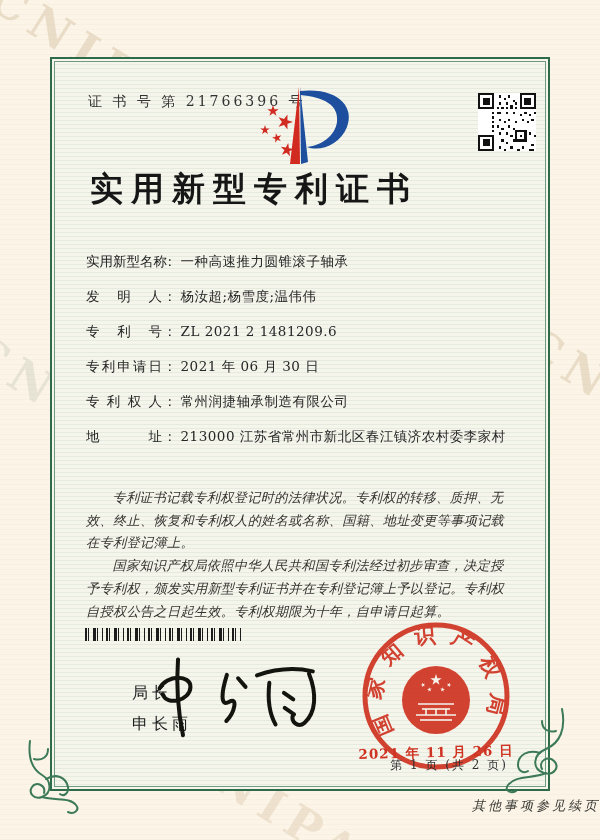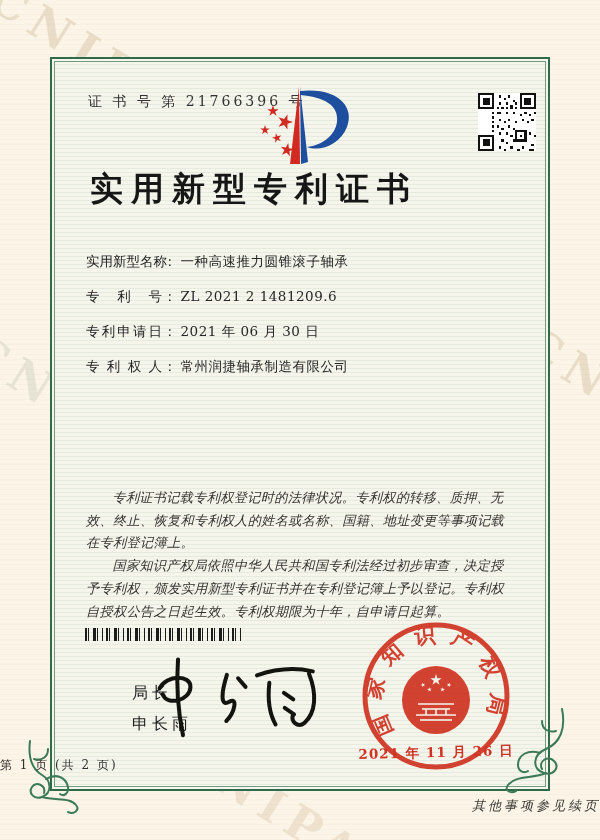--- a/index.html
+++ b/index.html
@@ -91,21 +91,21 @@
 
   .seal { position:absolute; left:356px; top:616px; opacity:0.93;
           mix-blend-mode:multiply; }
   .seal-date {
     position:absolute; left:355px; top:744px; width:162px; text-align:center;
     font-size:13.5px; font-weight:700; color:#cf3322; letter-spacing:1px;
     transform:rotate(-1.5deg); z-index:5;
   }
 
   .page-info {
-    position:absolute; left:0; top:757px; width:508px; text-align:left;
+    position:absolute; left:0; top:757px; width:508px; text-align:right;
     font-size:12px; color:#2e2e2e; letter-spacing:2px;
   }
   .cont-note {
     position:absolute; left:0; top:797px; width:600px; text-align:right;
     font-size:13px; color:#3a3a36; letter-spacing:3px; font-style:italic;
   }
 </style>
 </head>
 <body>
 
@@ -229,27 +229,33 @@
       </g>
     </svg>
 
     <div class="title">实用新型专利证书</div>
 
     <div class="fields">
       <div class="frow">
         <span class="flabel">实用新型名称</span><span class="fcolon">：</span><span class="fvalue">一种高速推力圆锥滚子轴承</span>
       </div>
       <div class="frow">
+        <span class="flabel">发明人</span><span class="fcolon">：</span><span class="fvalue">杨汝超;杨雪度;温伟伟</span>
+      </div>
+      <div class="frow">
         <span class="flabel">专利号</span><span class="fcolon">：</span><span class="fvalue">ZL 2021 2 1481209.6</span>
       </div>
       <div class="frow">
         <span class="flabel">专利申请日</span><span class="fcolon">：</span><span class="fvalue">2021 年 06 月 30 日</span>
       </div>
       <div class="frow">
         <span class="flabel">专利权人</span><span class="fcolon">：</span><span class="fvalue">常州润捷轴承制造有限公司</span>
+      </div>
+      <div class="frow">
+        <span class="flabel">地址</span><span class="fcolon">：</span><span class="fvalue">213000 江苏省常州市新北区春江镇济农村委李家村</span>
       </div>
     </div>
 
     <div class="paras">
       <p>专利证书记载专利权登记时的法律状况。专利权的转移、质押、无效、终止、恢复和专利权人的姓名或名称、国籍、地址变更等事项记载在专利登记簿上。</p>
       <p>国家知识产权局依照中华人民共和国专利法经过初步审查，决定授予专利权，颁发实用新型专利证书并在专利登记簿上予以登记。专利权自授权公告之日起生效。专利权期限为十年，自申请日起算。</p>
     </div>
 
     <div class="barcode"></div>
 

